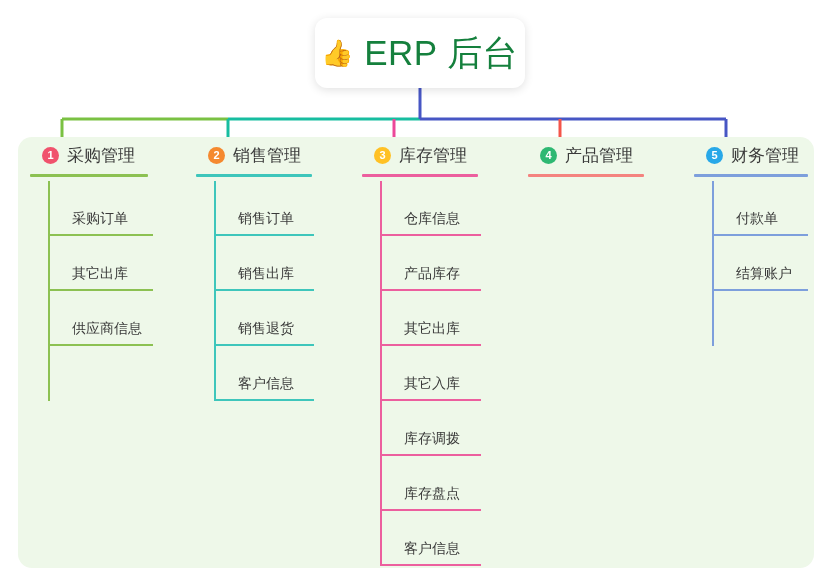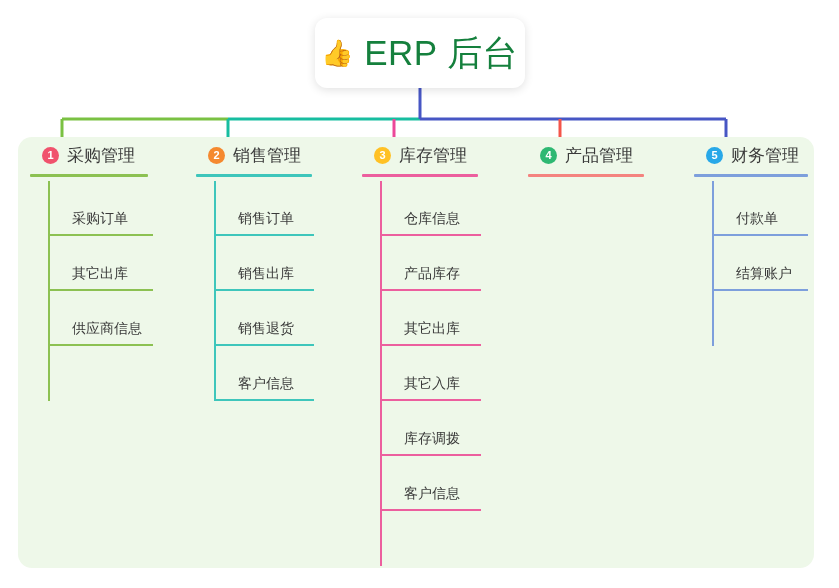--- a/index.html
+++ b/index.html
@@ -229,20 +229,24 @@
           </div>
           <div class="child">
             <span class="child-label">其它入库</span>
             <div class="child-rule" style="background: rgb(236, 95, 158); width: 101px;"></div>
           </div>
           <div class="child">
             <span class="child-label">库存调拨</span>
             <div class="child-rule" style="background: rgb(236, 95, 158); width: 101px;"></div>
           </div>
           <div class="child">
+            <span class="child-label">库存盘点</span>
+            <div class="child-rule" style="background: rgb(236, 95, 158); width: 101px;"></div>
+          </div>
+          <div class="child">
             <span class="child-label">客户信息</span>
             <div class="child-rule" style="background: rgb(236, 95, 158); width: 101px;"></div>
           </div>
         </div>
       </div>
       <div class="column" style="left: 528px;">
         <div class="col-head">
           <span class="badge" style="background: rgb(46, 184, 114);">4</span>
           <span class="col-title">产品管理</span>
         </div>

